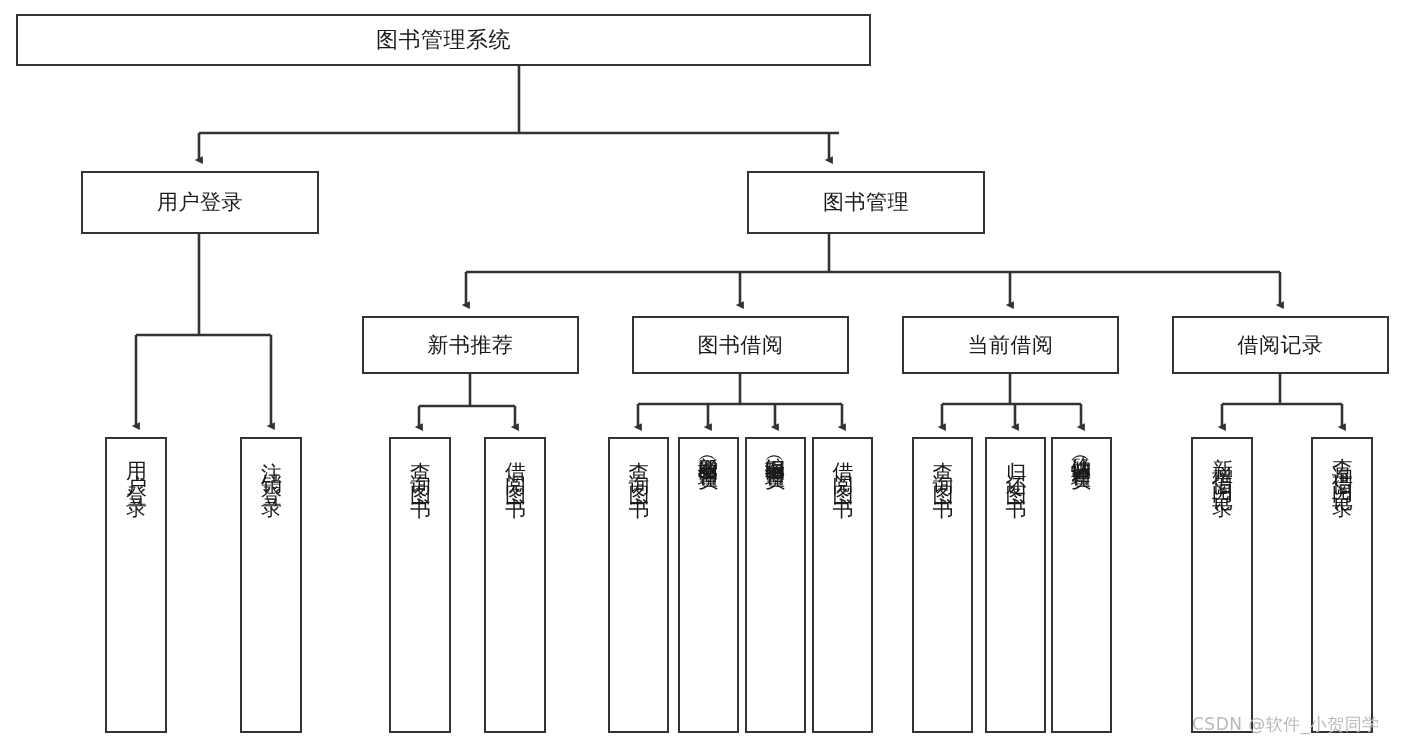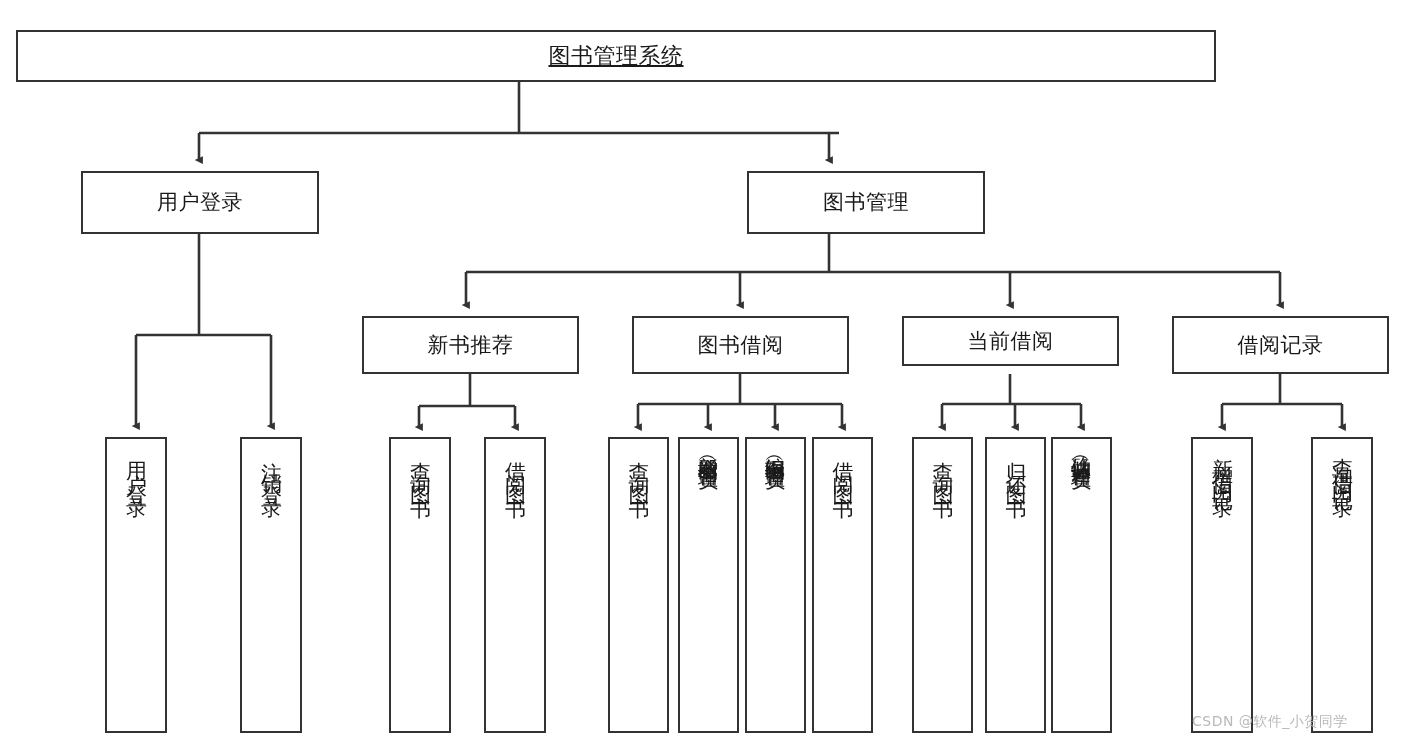--- a/index.html
+++ b/index.html
@@ -65,21 +65,21 @@
     margin-top: 4px;
   }
   .node.v.mid .lbl {
     margin-top: 0px;
   }
   .node.v.tall .lbl {
     margin-top: 0px;
   }
   .watermark {
     position: absolute;
-    font-size: 14px;
+    font-size: 17px;
     color: #b9b9b9;
     white-space: nowrap;
     letter-spacing: 0.5px;
   }
 </style>
 </head>
 <body>
 
 <div id="canvas">
 
@@ -126,38 +126,38 @@
       <path d="M1015,404 L1015,427" marker-end="url(#arrow)"></path>
       <path d="M1081,404 L1081,427" marker-end="url(#arrow)"></path>
 
       <path d="M1280,374 L1280,404"></path>
       <path d="M1222,404 L1342,404"></path>
       <path d="M1222,404 L1222,427" marker-end="url(#arrow)"></path>
       <path d="M1342,404 L1342,427" marker-end="url(#arrow)"></path>
     </g>
   </svg>
 
-  <div class="node h root" style="left:16px;top:30px;width:1200px;height:52px;text-decoration:underline;">
+  <div class="node h root" style="left:16px;top:14px;width:855px;height:52px;">
     <span class="lbl">图书管理系统</span>
   </div>
 
   <div class="node h" style="left:81px;top:171px;width:238px;height:63px;">
     <span class="lbl">用户登录</span>
   </div>
   <div class="node h" style="left:711px;top:171px;width:238px;height:63px;margin-left:36px;">
     <span class="lbl">图书管理</span>
   </div>
 
   <div class="node h" style="left:362px;top:316px;width:217px;height:58px;">
     <span class="lbl">新书推荐</span>
   </div>
   <div class="node h" style="left:632px;top:316px;width:217px;height:58px;">
     <span class="lbl">图书借阅</span>
   </div>
-  <div class="node h" style="left:902px;top:316px;width:217px;height:50px;">
+  <div class="node h" style="left:902px;top:316px;width:217px;height:58px;">
     <span class="lbl">当前借阅</span>
   </div>
   <div class="node h" style="left:1172px;top:316px;width:217px;height:58px;">
     <span class="lbl">借阅记录</span>
   </div>
 
   <div class="node v" style="left:105px;top:437px;width:62px;height:296px;">
     <span class="lbl" style="letter-spacing: 12px;">用户登录</span>
   </div>
   <div class="node v" style="left:240px;top:437px;width:62px;height:296px;">

